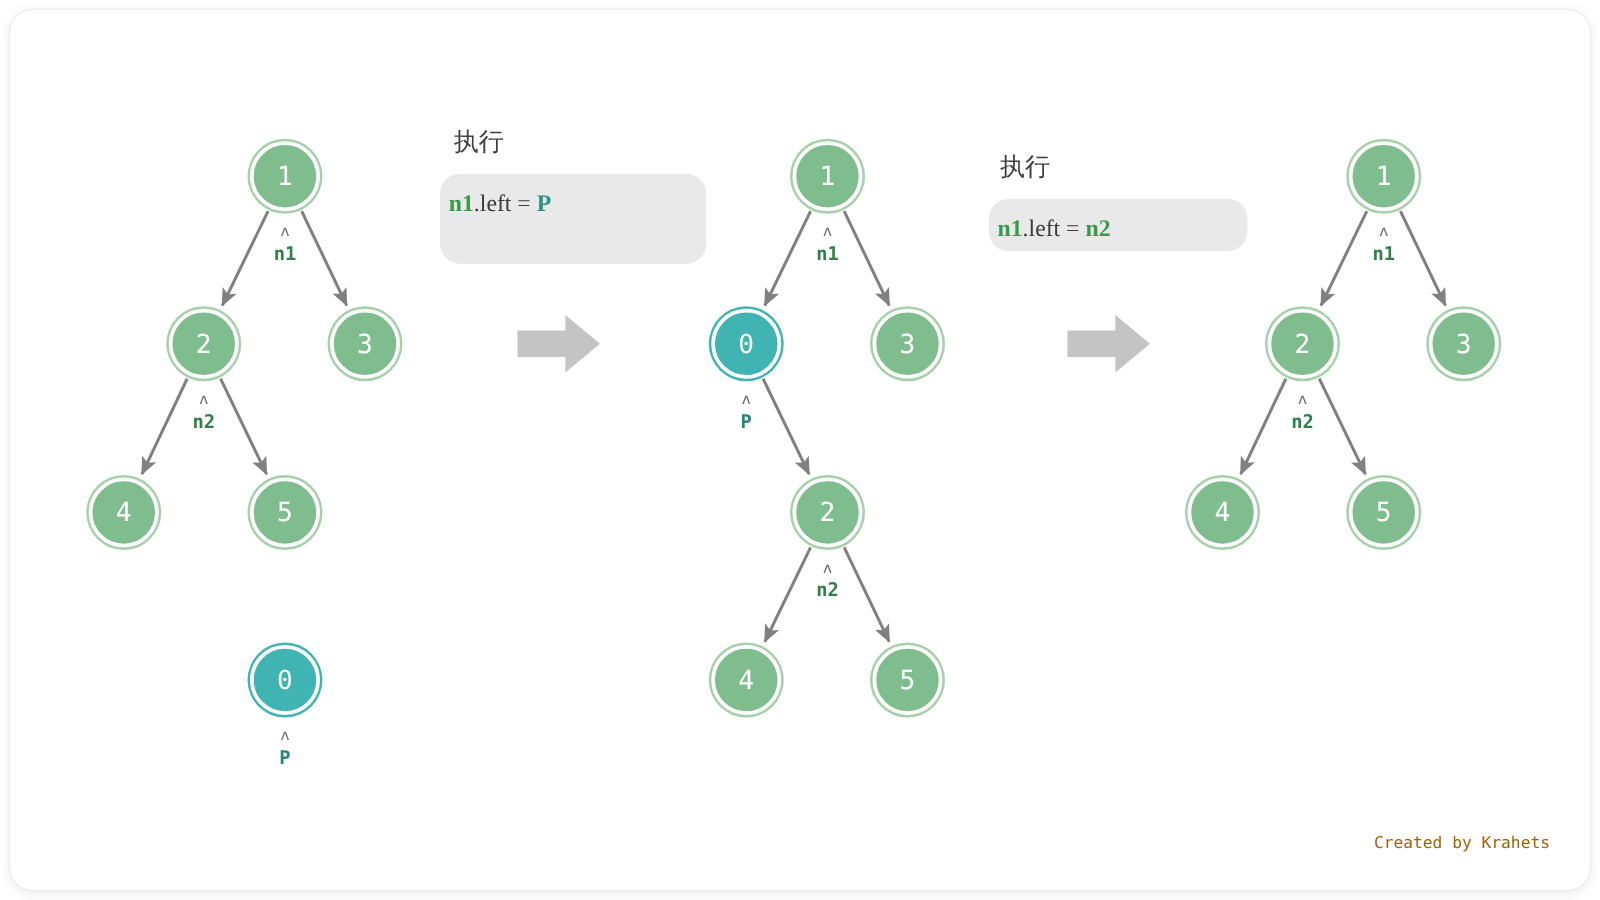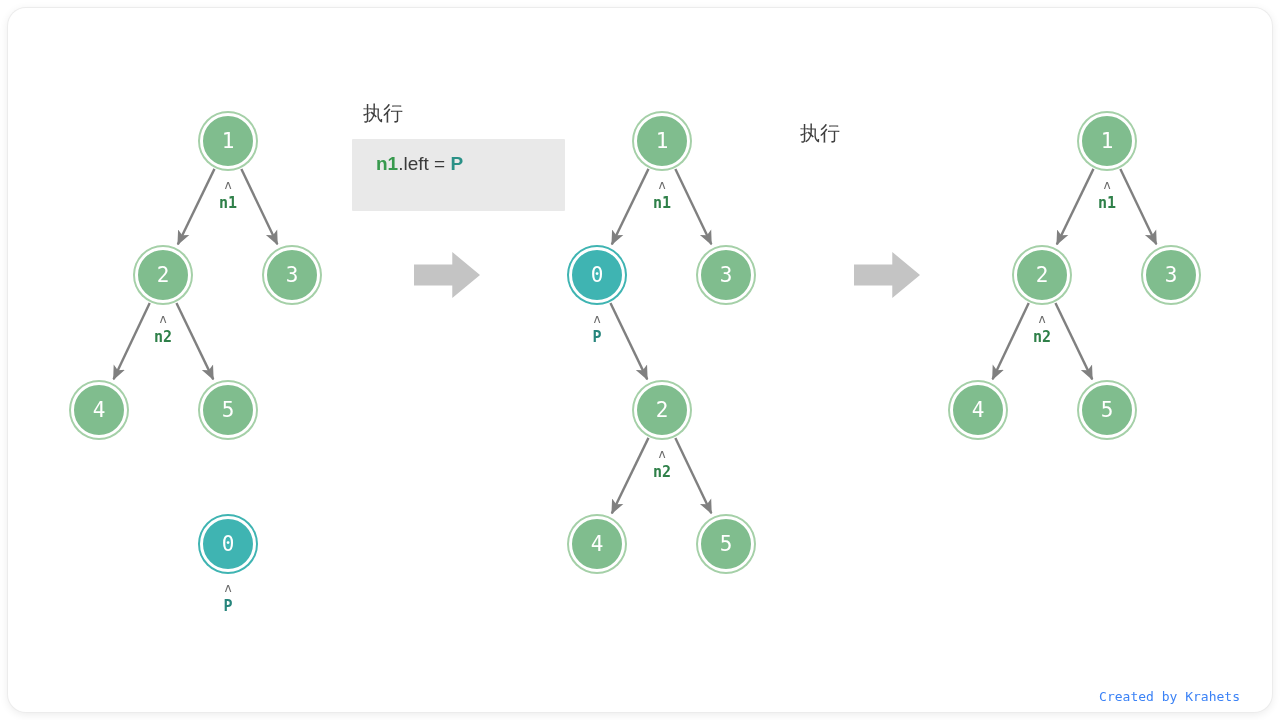--- a/index.html
+++ b/index.html
@@ -79,39 +79,39 @@
   .exec-label {
     position: absolute;
     font-family: "DejaVu Sans", sans-serif;
     font-size: 20px;
     color: #3f3f3f;
     white-space: nowrap;
   }
   .codebox {
     position: absolute;
     background: #e9e9e9;
-    border-radius: 1px;
-    padding: 10px 24px;
+    border-radius: 16px;
+    padding: 10px 7px;
     box-sizing: border-box;
-    font-family: Liberation Sans, sans-serif;
+    font-family: Liberation Serif, serif;
     font-size: 19px;
     line-height: 30px;
     color: #3a3a3a;
     white-space: nowrap;
   }
   .codebox .g { color: #389a4e; font-weight: bold; }
   .codebox .t { color: #2a9187; font-weight: bold; }
 
   .credit {
     position: absolute;
     right: 40px;
-    bottom: 16px;
+    bottom: 38px;
     font-family: "DejaVu Sans Mono", monospace;
     font-size: 13px;
-    color: #3b82f6;
+    color: #a16207;
     white-space: nowrap;
   }
   svg.layer { pointer-events: none; }
 </style>
 </head>
 <body>
 
 <div id="stage">
   <div class="panel"></div>
 
@@ -203,16 +203,19 @@
       <div class="node" style="left: 1079px; top: 382px;">
         <span>5</span>
       </div>
       <div class="ptr" style="left: 1067px; top: 180px; width: 80px;"><span class="caret">ʌ</span><span>n1</span></div>
       <div class="ptr" style="left: 1002px; top: 314px; width: 80px;"><span class="caret">ʌ</span><span>n2</span></div>
       <div class="exec-label" style="left: 363px; top: 100px;">执行</div>
       <div class="exec-label" style="left: 800px; top: 120px;">执行</div>
       <div class="codebox" style="left: 352px; top: 139px; width: 213px; height: 72px;">
         <div><span class="g">n1</span><span>.left = </span><span class="t">P</span></div>
       </div>
+      <div class="codebox" style="left: 791px; top: 159px; width: 207px; height: 42px;">
+        <div><span class="g">n1</span><span>.left = </span><span class="g">n2</span></div>
+      </div>
     </div>
 
   <div class="credit">Created by Krahets</div>
 </div>
 
 </body></html>

